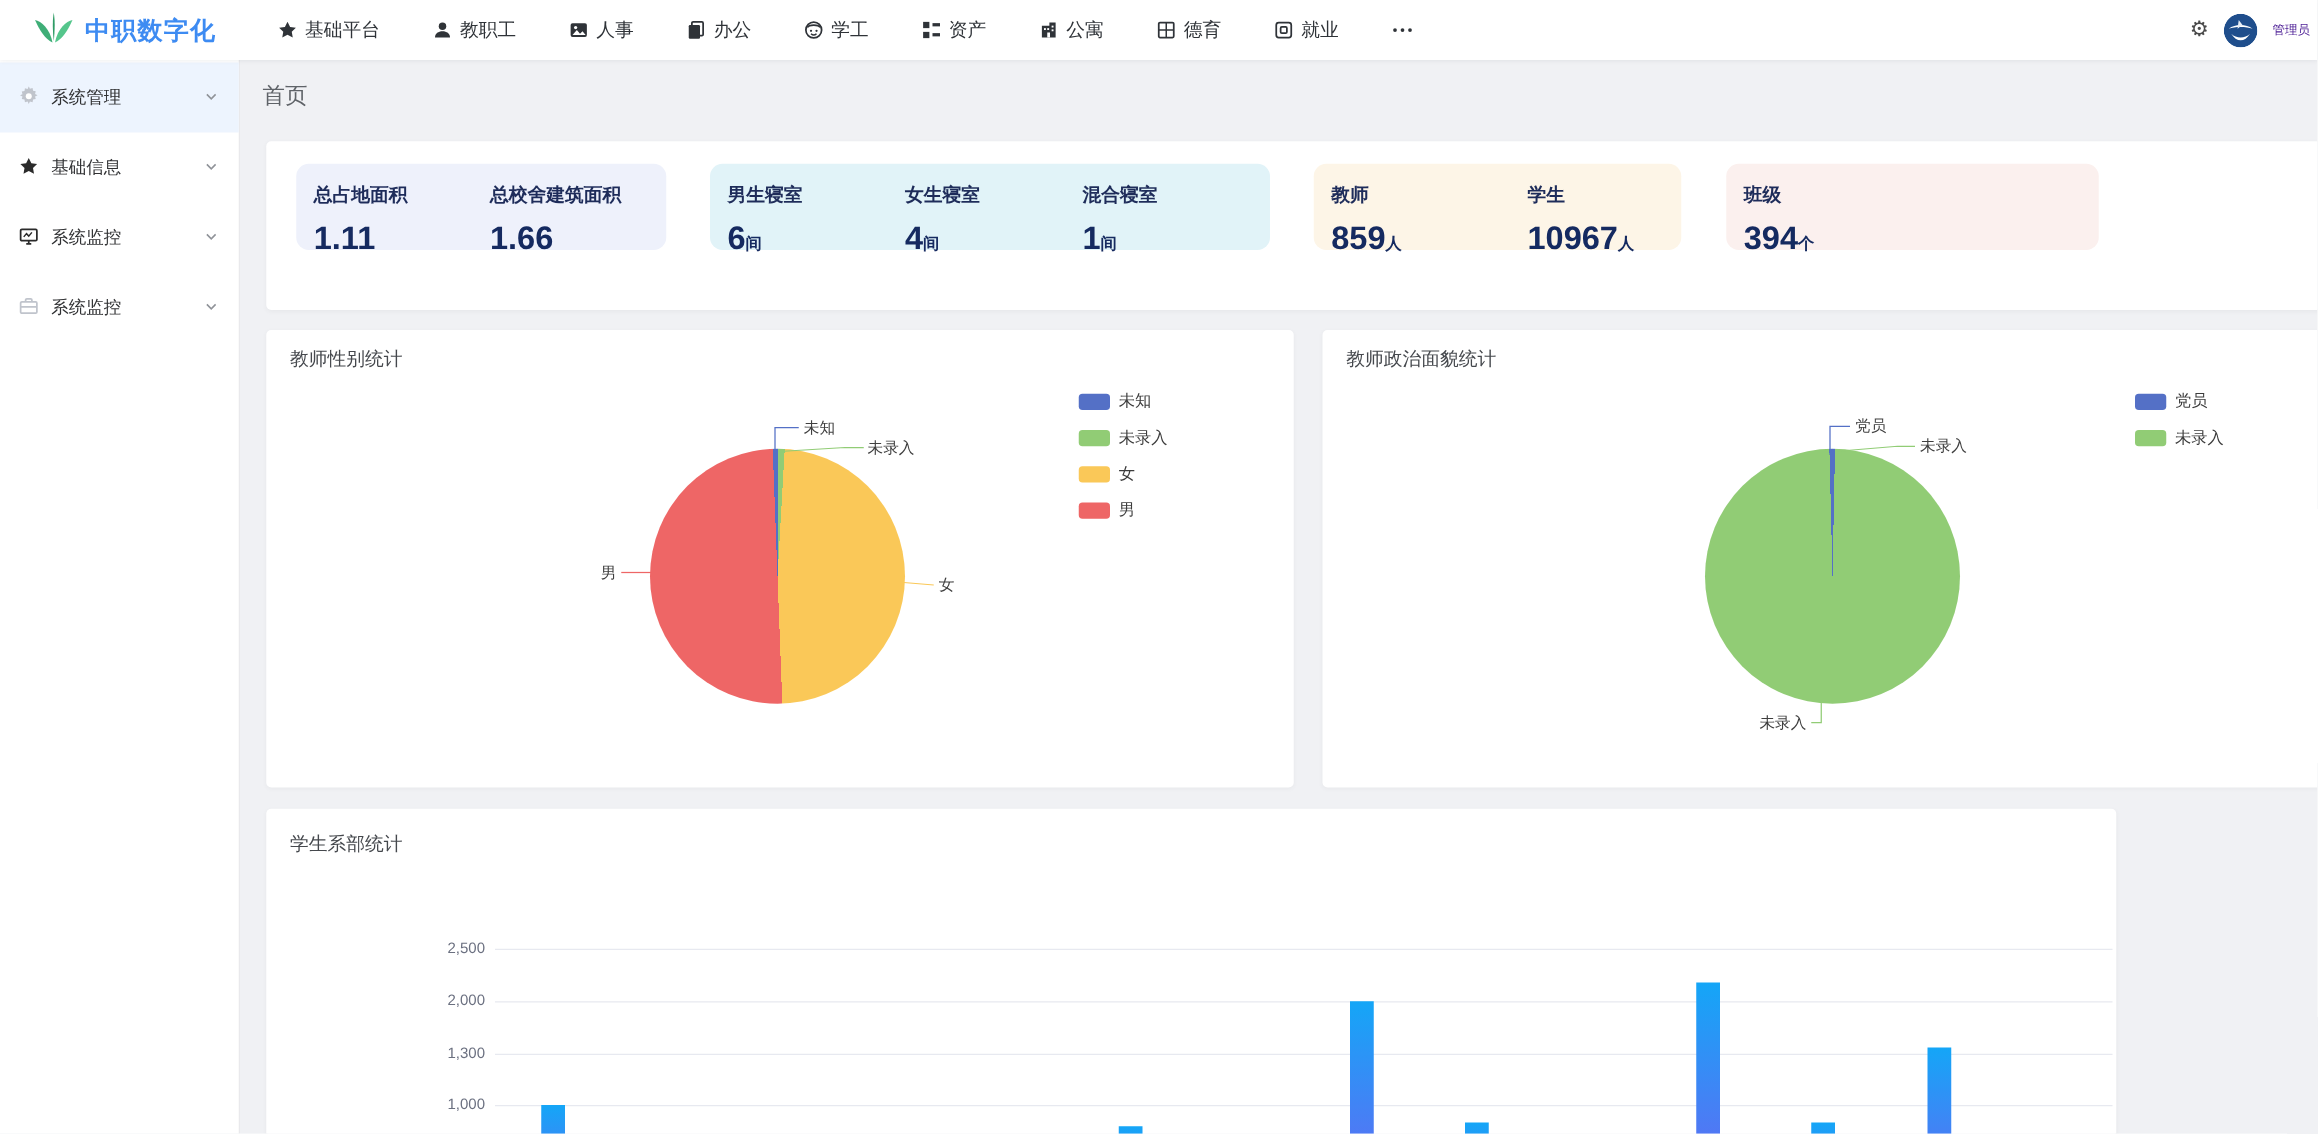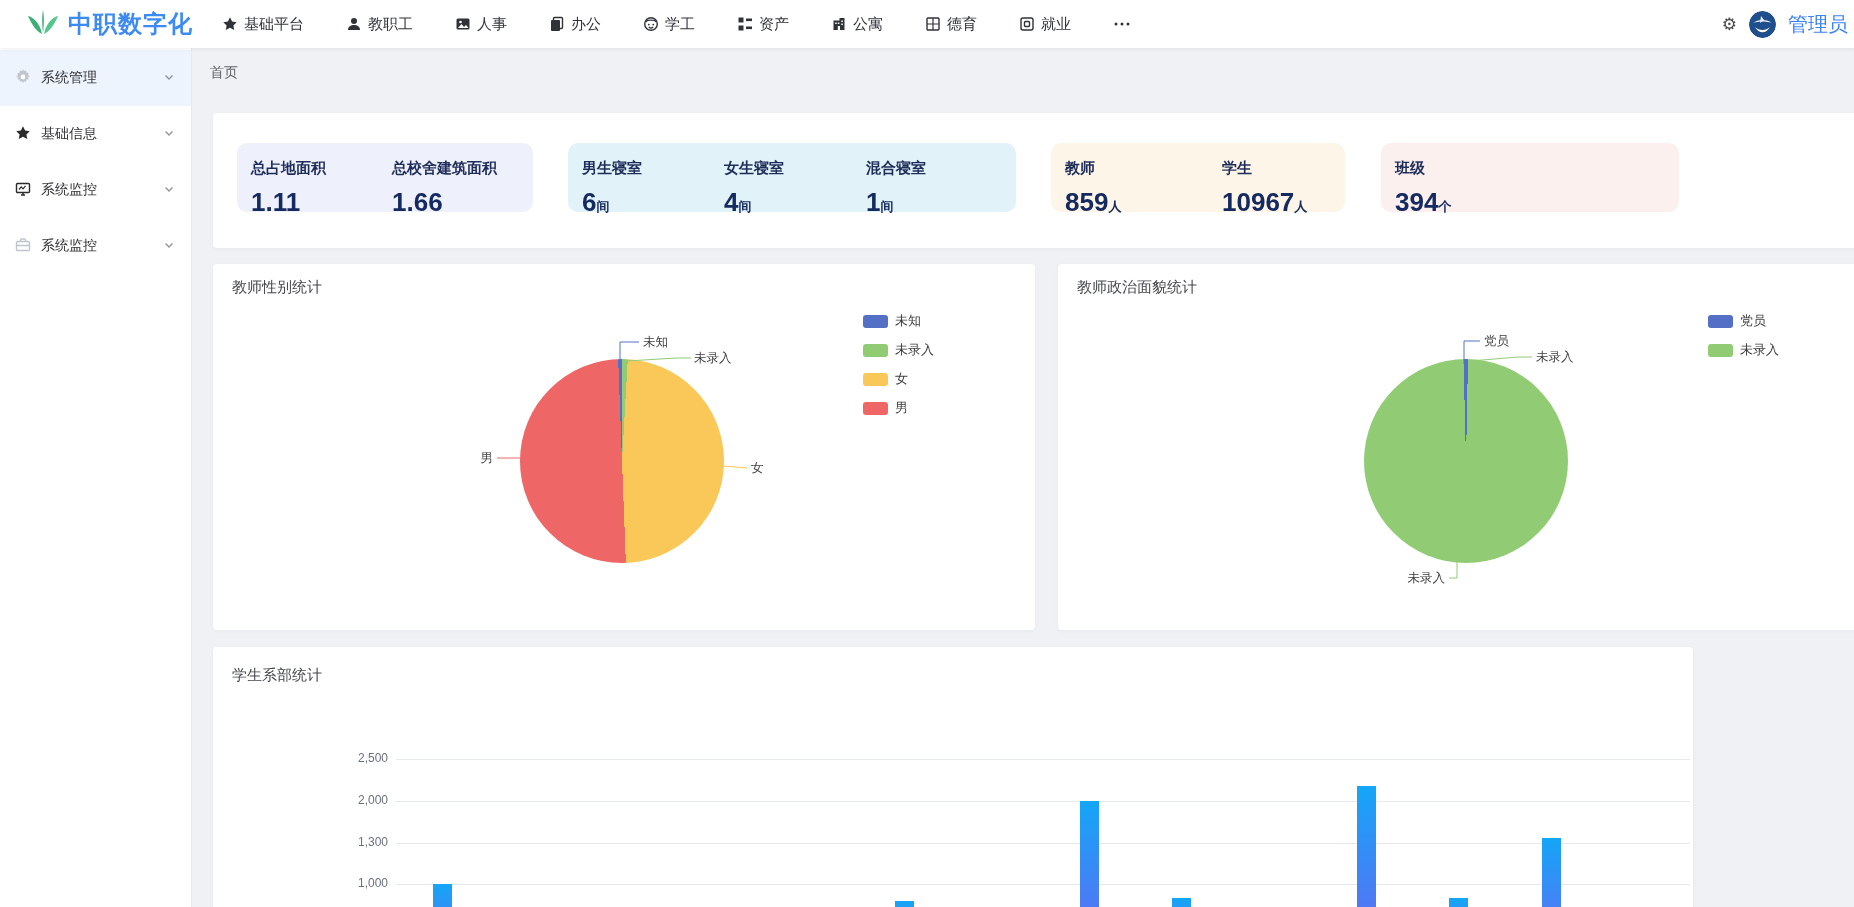--- a/index.html
+++ b/index.html
@@ -3,43 +3,43 @@
 <meta charset="utf-8">
 <style>
   * { margin:0; padding:0; box-sizing:border-box; }
   html,body { font-family:"Liberation Sans","DejaVu Sans",sans-serif; }
   .screen { position:relative; width:1854px; height:907px; overflow:hidden; background:#f0f1f4; }
 
   
   .navbar { position:absolute; left:0; top:0; width:1854px; height:48px; background:#fff;
             box-shadow:0 1px 4px rgba(0,21,41,.08); z-index:30; display:flex; align-items:center; }
   .brand { display:flex; align-items:center; gap:8px; padding-left:26px; width:196px; }
-  .brand-title { font-size:24px; font-weight:bold; color:#3d8bf2; letter-spacing:1px; white-space:nowrap; }
+  .brand-title { font-size:20px; font-weight:bold; color:#3d8bf2; letter-spacing:1px; white-space:nowrap; }
   .nav-menu { display:flex; align-items:center; column-gap:42px; padding-left:26px; }
   .nav-item { display:flex; align-items:center; gap:6px; font-size:15px; color:#2f3338; cursor:pointer; white-space:nowrap;justify-content:space-between; }
   .nav-item .ic { display:flex; align-items:center; }
   .nav-right { position:absolute; right:6px; top:0; height:48px; display:flex; align-items:center; gap:12px; }
   .gear-glyph { font-size:17px; color:#4a4a4a; cursor:pointer; }
   .avatar { width:27px; height:27px; border-radius:50%; overflow:hidden; cursor:pointer; }
-  .user-name { font-size:20px; color:#3b82f6; cursor:pointer; white-space:nowrap;font-family:Liberation Mono, monospace; }
+  .user-name { font-size:10px; color:#4c1d95; cursor:pointer; white-space:nowrap;font-family:Liberation Mono, monospace; }
 
   
   .sidebar { position:absolute; left:0; top:48px; width:192px; height:859px; background:#fff;
              border-right:1px solid #e9e9ec; z-index:20; padding-top:2px; }
   .side-item { height:56px; display:flex; align-items:center; padding:0 16px 0 15px; gap:10px;
                font-size:14px; color:#303133; cursor:pointer; }
   .side-item.active { background:#edf4fe; }
   .side-item .lbl { flex:1; }
 
   
-  .breadcrumb { position:absolute; left:210px; top:64px; font-size:14px; color:#5f6368; z-index:5; cursor:pointer; }
+  .breadcrumb { position:absolute; left:210px; top:64px; font-size:18px; color:#5f6368; z-index:5; cursor:pointer; }
 
   .summary { position:absolute; left:213px; top:113px; width:1700px; height:135px; background:#fff;
              border-radius:4px; box-shadow:0 1px 4px rgba(0,0,0,.04); }
-  .stat-card { position:absolute; top:18px; height:69px; border-radius:10px; display:flex; padding:16px 0 0 14px;margin-top:12px; }
+  .stat-card { position:absolute; top:18px; height:69px; border-radius:10px; display:flex; padding:16px 0 0 14px; }
   .stat-col { width:142px; }
   .stat-label { font-size:15px; font-weight:bold; color:#1e2c5a; }
   .stat-value { margin-top:9px; font-size:26px; font-weight:bold; color:#152a60; }
   .stat-unit { font-size:13px; font-weight:bold; }
 
   .card { position:absolute; background:#fff; border-radius:4px; box-shadow:0 1px 4px rgba(0,0,0,.04);padding-left:44px; }
   .card-title { position:absolute; left:19px; top:14px; font-size:15px; color:#45484d; }
 
   .pie { position:absolute; width:204px; height:204px; border-radius:50%; }
   .legend { position:absolute; display:flex; flex-direction:column; gap:11px; }

